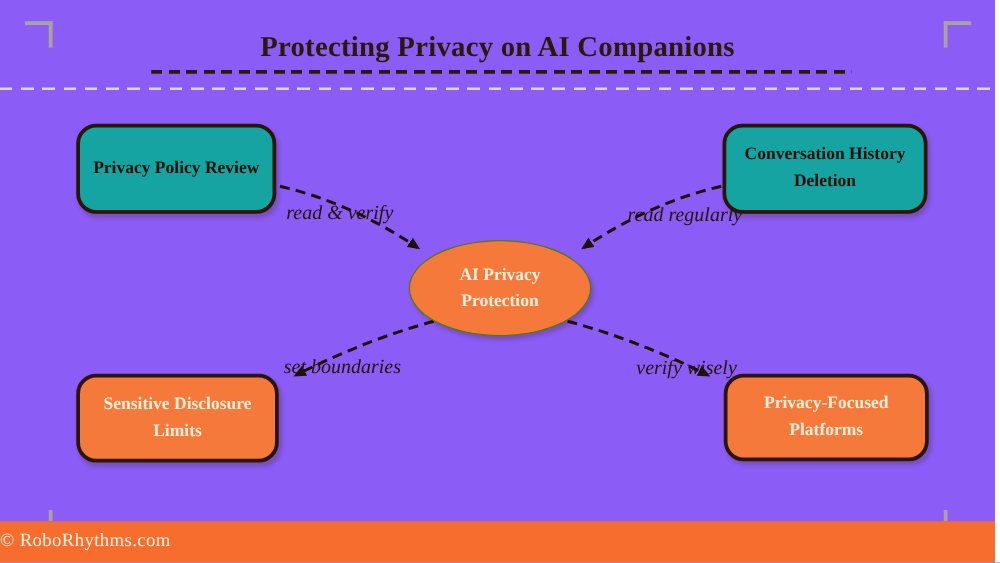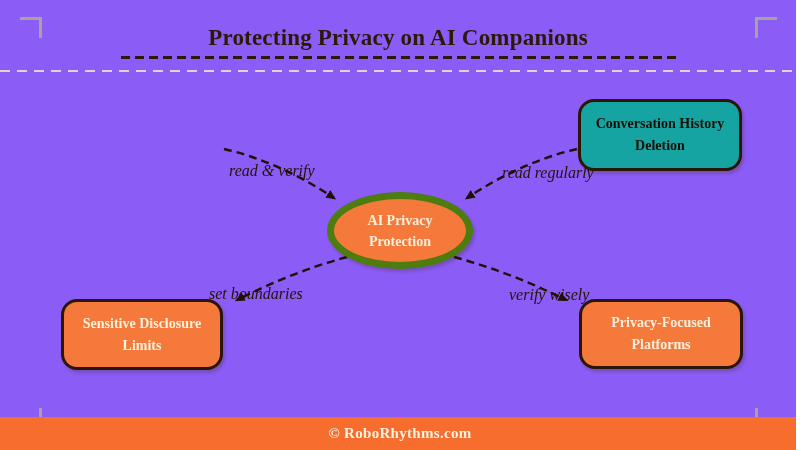--- a/index.html
+++ b/index.html
@@ -40,44 +40,44 @@
   }
   .node.teal   { background:#16A4A2; color:#1B0F05; }
   .node.orange { background:#F5793A; color:#FBF0DC; }
   #node-tl { left:61px;  top:99px;  width:160px; height:72px; }
   #node-tr { left:578px; top:99px;  width:164px; height:72px;text-align:center; }
   #node-bl { left:61px;  top:299px; width:162px; height:71px; }
   #node-br { left:579px; top:299px; width:164px; height:70px; }
 
   .center-node {
     position:absolute; left:327px; top:192px; width:146px; height:77px;
-    border-radius:50%; background:#F5793A; border:7px solid #4d7c0f;
+    border-radius:50%; background:#F5793A; border:1px solid #4d7c0f;
     color:#FBF0DC; display:flex; align-items:center; justify-content:center;
     text-align:center; font-weight:bold; font-size:14px; line-height:1.5;
     box-sizing:border-box; padding:0 14px;
     box-shadow:2px 3px 3px rgba(60,30,10,0.22);
   }
 
   
   .edges { position:absolute; left:0; top:0; pointer-events:none; }
   .edge  { fill:none; stroke:#1E1106; stroke-width:2.4; stroke-dasharray:8 5; }
 
   .edge-label {
     position:absolute; font-style:italic; font-size:16px; color:#241307;
   }
   #label-read   { left:229px; top:162px; }
   #label-clear  { left:502px; top:164px; }
-  #label-set    { left:209px; top:285px;text-align:center; }
+  #label-set    { left:227px; top:285px;text-align:center; }
   #label-choose { left:509px; top:286px; }
 
   
   .footer {
     position:absolute; left:0; bottom:0; width:800px; height:33px;
     background:#F66D2D; color:#FCF3E4; display:flex; align-items:center;
-    justify-content:center; font-weight:bold; font-size:15px; letter-spacing:.3px;
+    font-weight:normal; font-size:15px; letter-spacing:.3px;
   }
 </style>
 </head>
 <body>
 
 <div class="page">
 
   <div class="corner-tl"></div>
   <div class="corner-tr"></div>
   <div class="tick-bl"></div>
@@ -92,20 +92,23 @@
       <marker id="ah" markerWidth="10" markerHeight="9" refX="7.5" refY="4.5" orient="auto" markerUnits="userSpaceOnUse">
         <path d="M0,0 L10,4.5 L0,9 z" fill="#1E1106"></path>
       </marker>
     </defs>
     <path class="edge" d="M224,149 Q280,162 334,198" marker-end="url(#ah)"></path>
     <path class="edge" d="M577,149 Q521,162 467,198" marker-end="url(#ah)"></path>
     <path class="edge" d="M347,257 Q292,272 237,300" marker-end="url(#ah)"></path>
     <path class="edge" d="M454,257 Q510,272 566,300" marker-end="url(#ah)"></path>
   </svg>
 
+  <div class="node teal" id="node-tl">
+    <span>Privacy Policy Review</span>
+  </div>
   <div class="node teal" id="node-tr">
     <span>Conversation History Deletion</span>
   </div>
   <div class="node orange" id="node-bl">
     <span>Sensitive Disclosure Limits</span>
   </div>
   <div class="node orange" id="node-br">
     <span>Privacy-Focused Platforms</span>
   </div>
 

